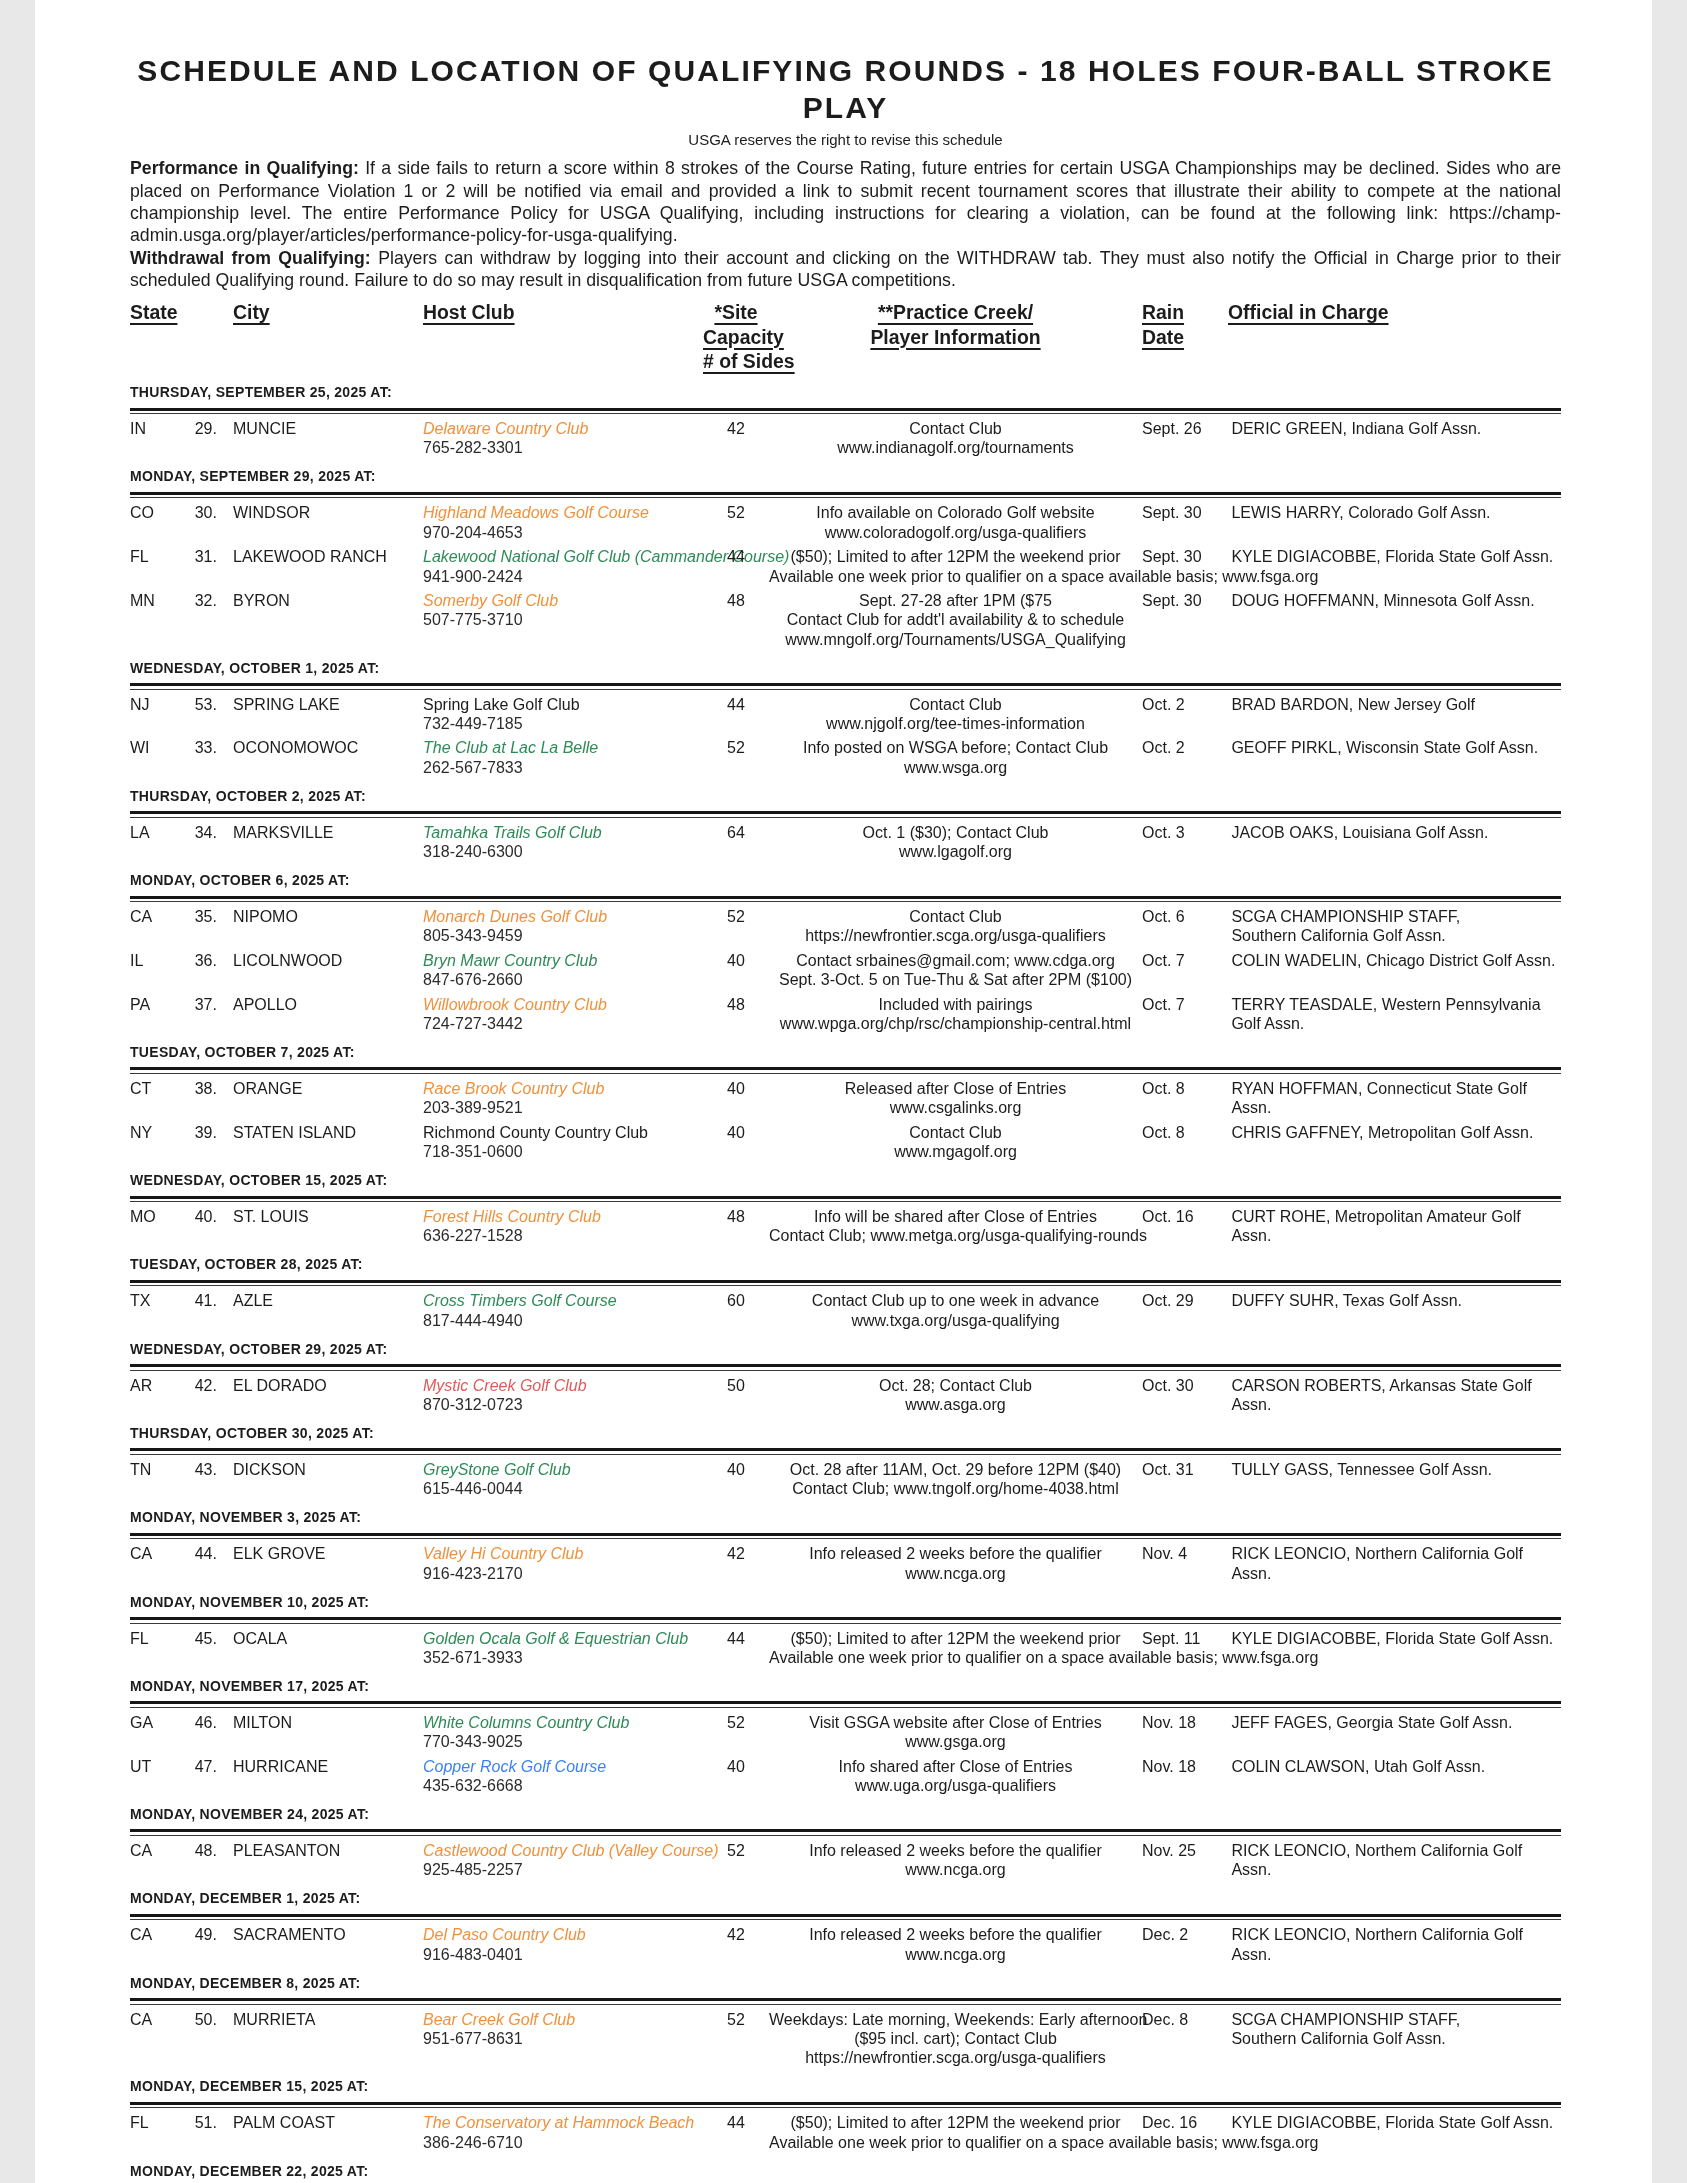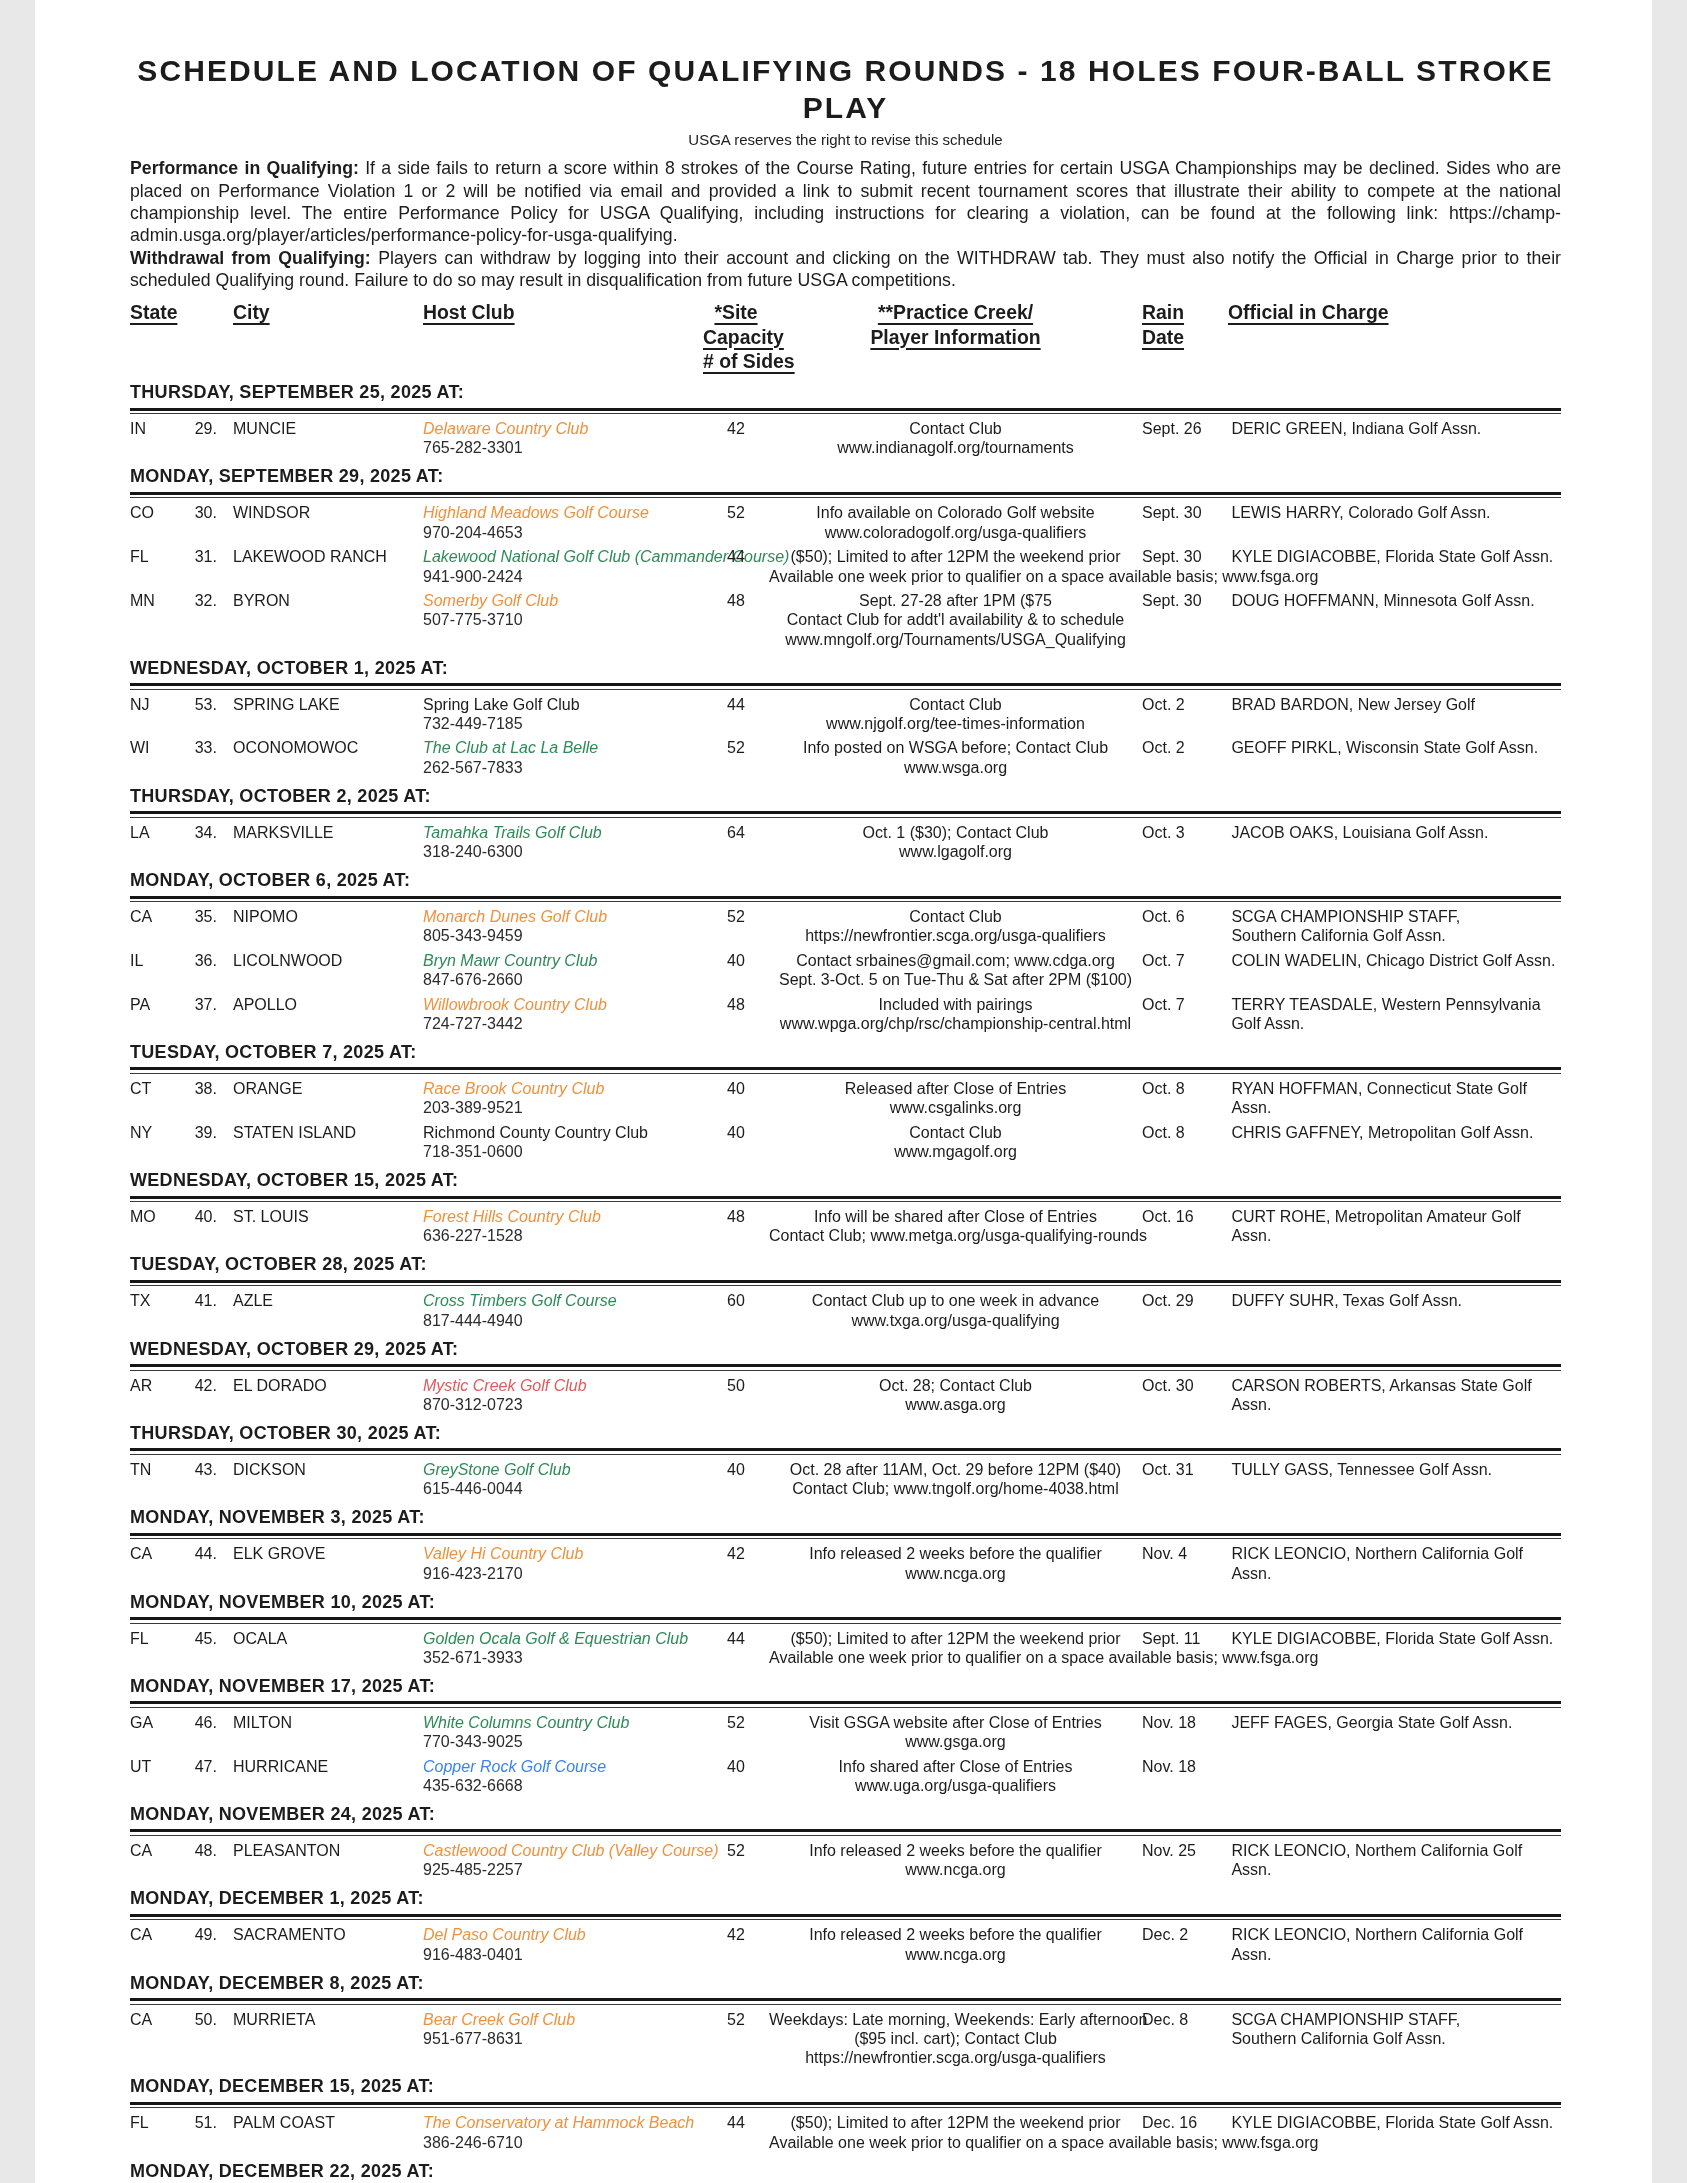--- a/index.html
+++ b/index.html
@@ -18,21 +18,21 @@
   .thead{margin-top:8.4px;font-weight:bold;font-size:19.4px;line-height:24.5px;}
   .hline{text-decoration:underline;text-underline-offset:4.2px;text-decoration-thickness:2.1px;white-space:nowrap;}
   .col-state{grid-column:1;}
   .col-city{grid-column:3;}
   .col-club{grid-column:4;}
   .col-capacity{grid-column:5;text-align:center;}
   .col-practice{grid-column:6;text-align:center;}
   .col-rain{grid-column:7;}
   .col-official{grid-column:8;}
   
-  .section h2{font-size:18px;line-height:23px;margin:7.6px 0 0;letter-spacing:0.3px;font-weight:bold;}
+  .section h2{font-size:14px;line-height:23px;margin:7.6px 0 0;letter-spacing:0.3px;font-weight:bold;}
   .rule{margin-top:3.4px;height:2.5px;border-top:3px solid #161616;border-bottom:1.5px solid #3a3a3a;}
   .row{font-size:16px;line-height:19.4px;margin-top:5px;}
   .cell{min-width:0;}
   .numcell{padding-left:1.7px;}
   .clubcell{white-space:nowrap;}
   .club{font-style:italic;}
   .phone{color:#2b2b2b;}
   .capcell{text-align:center;}
   .practicecell{text-align:center;}
   .pline{white-space:nowrap;}
@@ -480,20 +480,23 @@
           <div class="cell clubcell">
             <div class="club" style="color: #3b82f6;">Copper Rock Golf Course</div>
             <div class="phone">435-632-6668</div>
           </div>
           <div class="cell capcell">40</div>
           <div class="cell practicecell">
             <div class="pline">Info shared after Close of Entries</div>
             <div class="pline">www.uga.org/usga-qualifiers</div>
           </div>
           <div class="cell raincell">Nov. 18</div>
+          <div class="cell officialcell">
+            <div>COLIN CLAWSON, Utah Golf Assn.</div>
+          </div>
         </div>
       </div>
       <div class="section">
         <h2>MONDAY, NOVEMBER 24, 2025 AT:</h2>
         <div class="rule"></div>
         <div class="grid row">
           <div class="cell">CA</div>
           <div class="cell numcell">48.</div>
           <div class="cell">PLEASANTON</div>
           <div class="cell clubcell">

